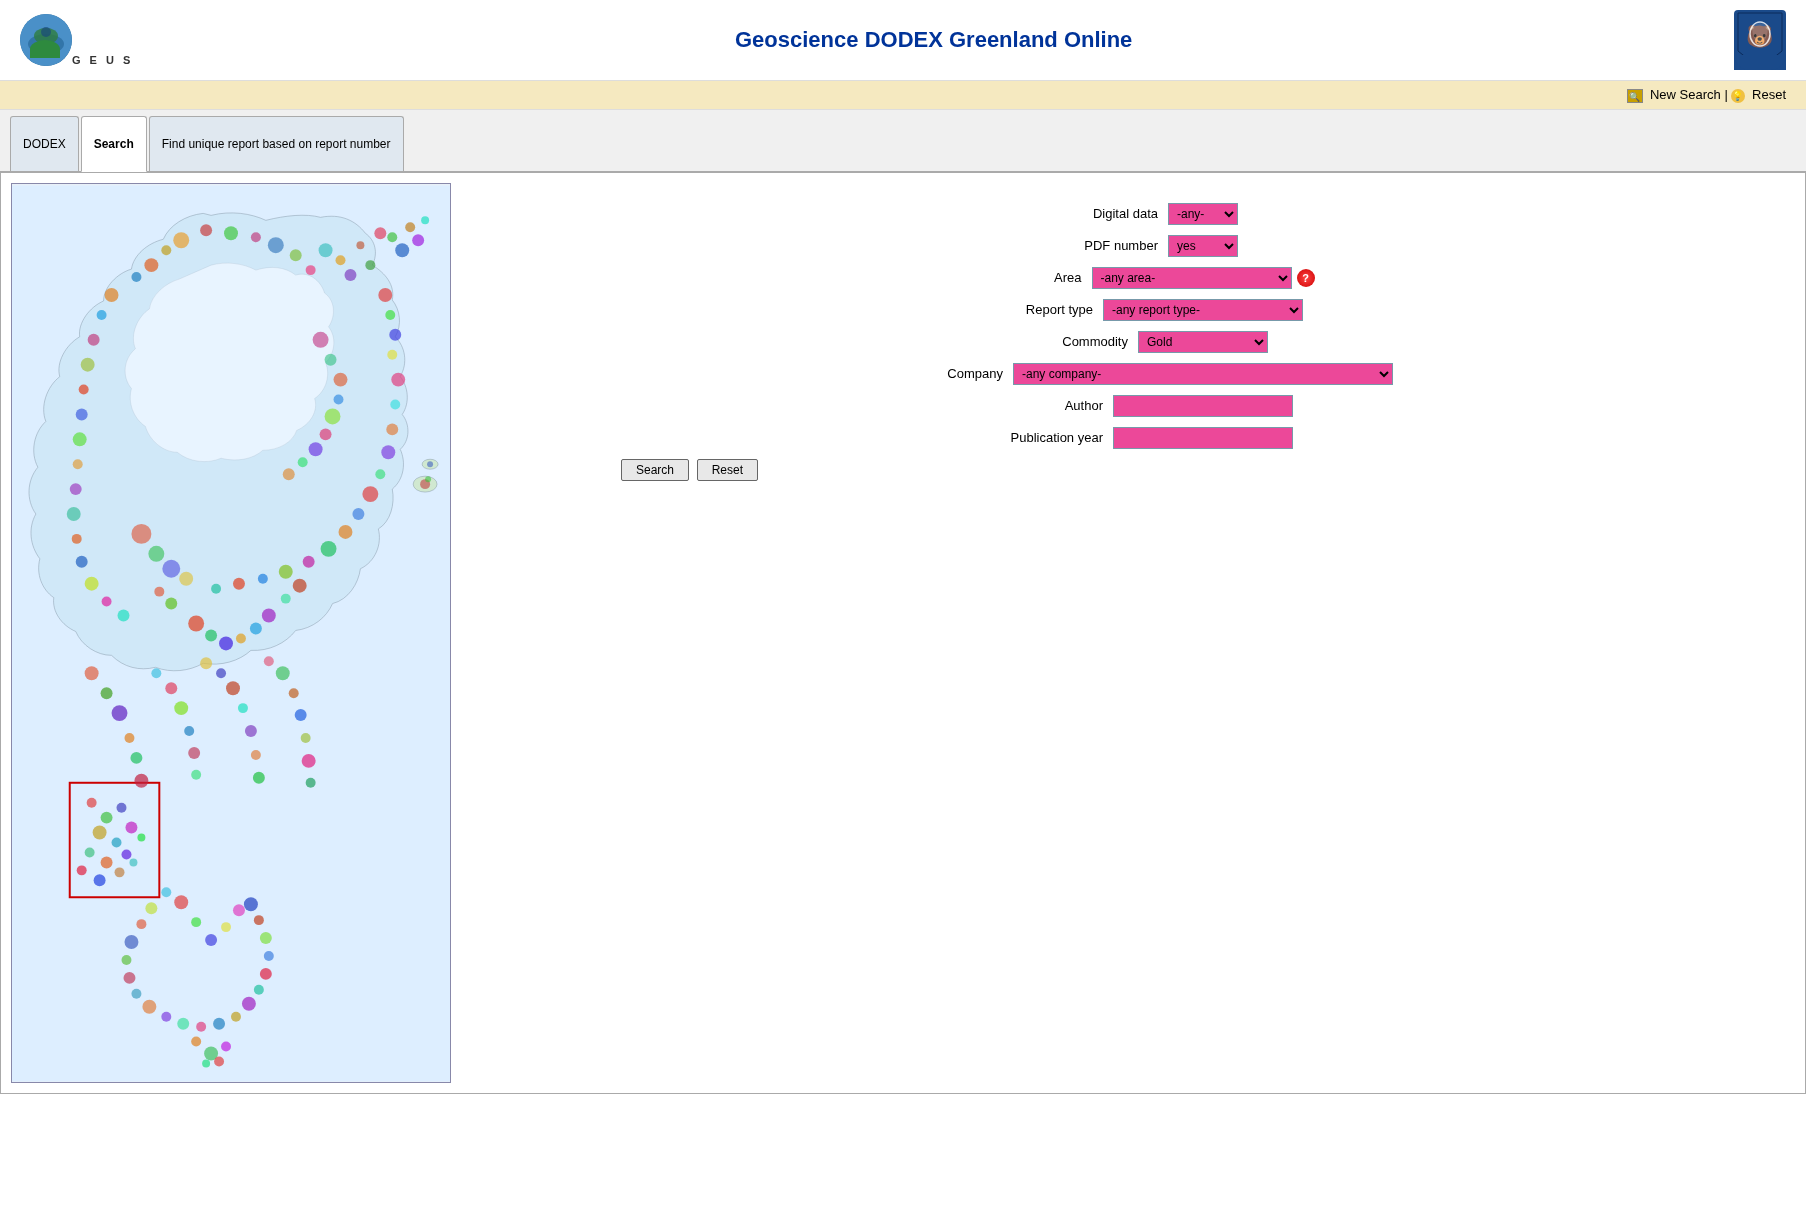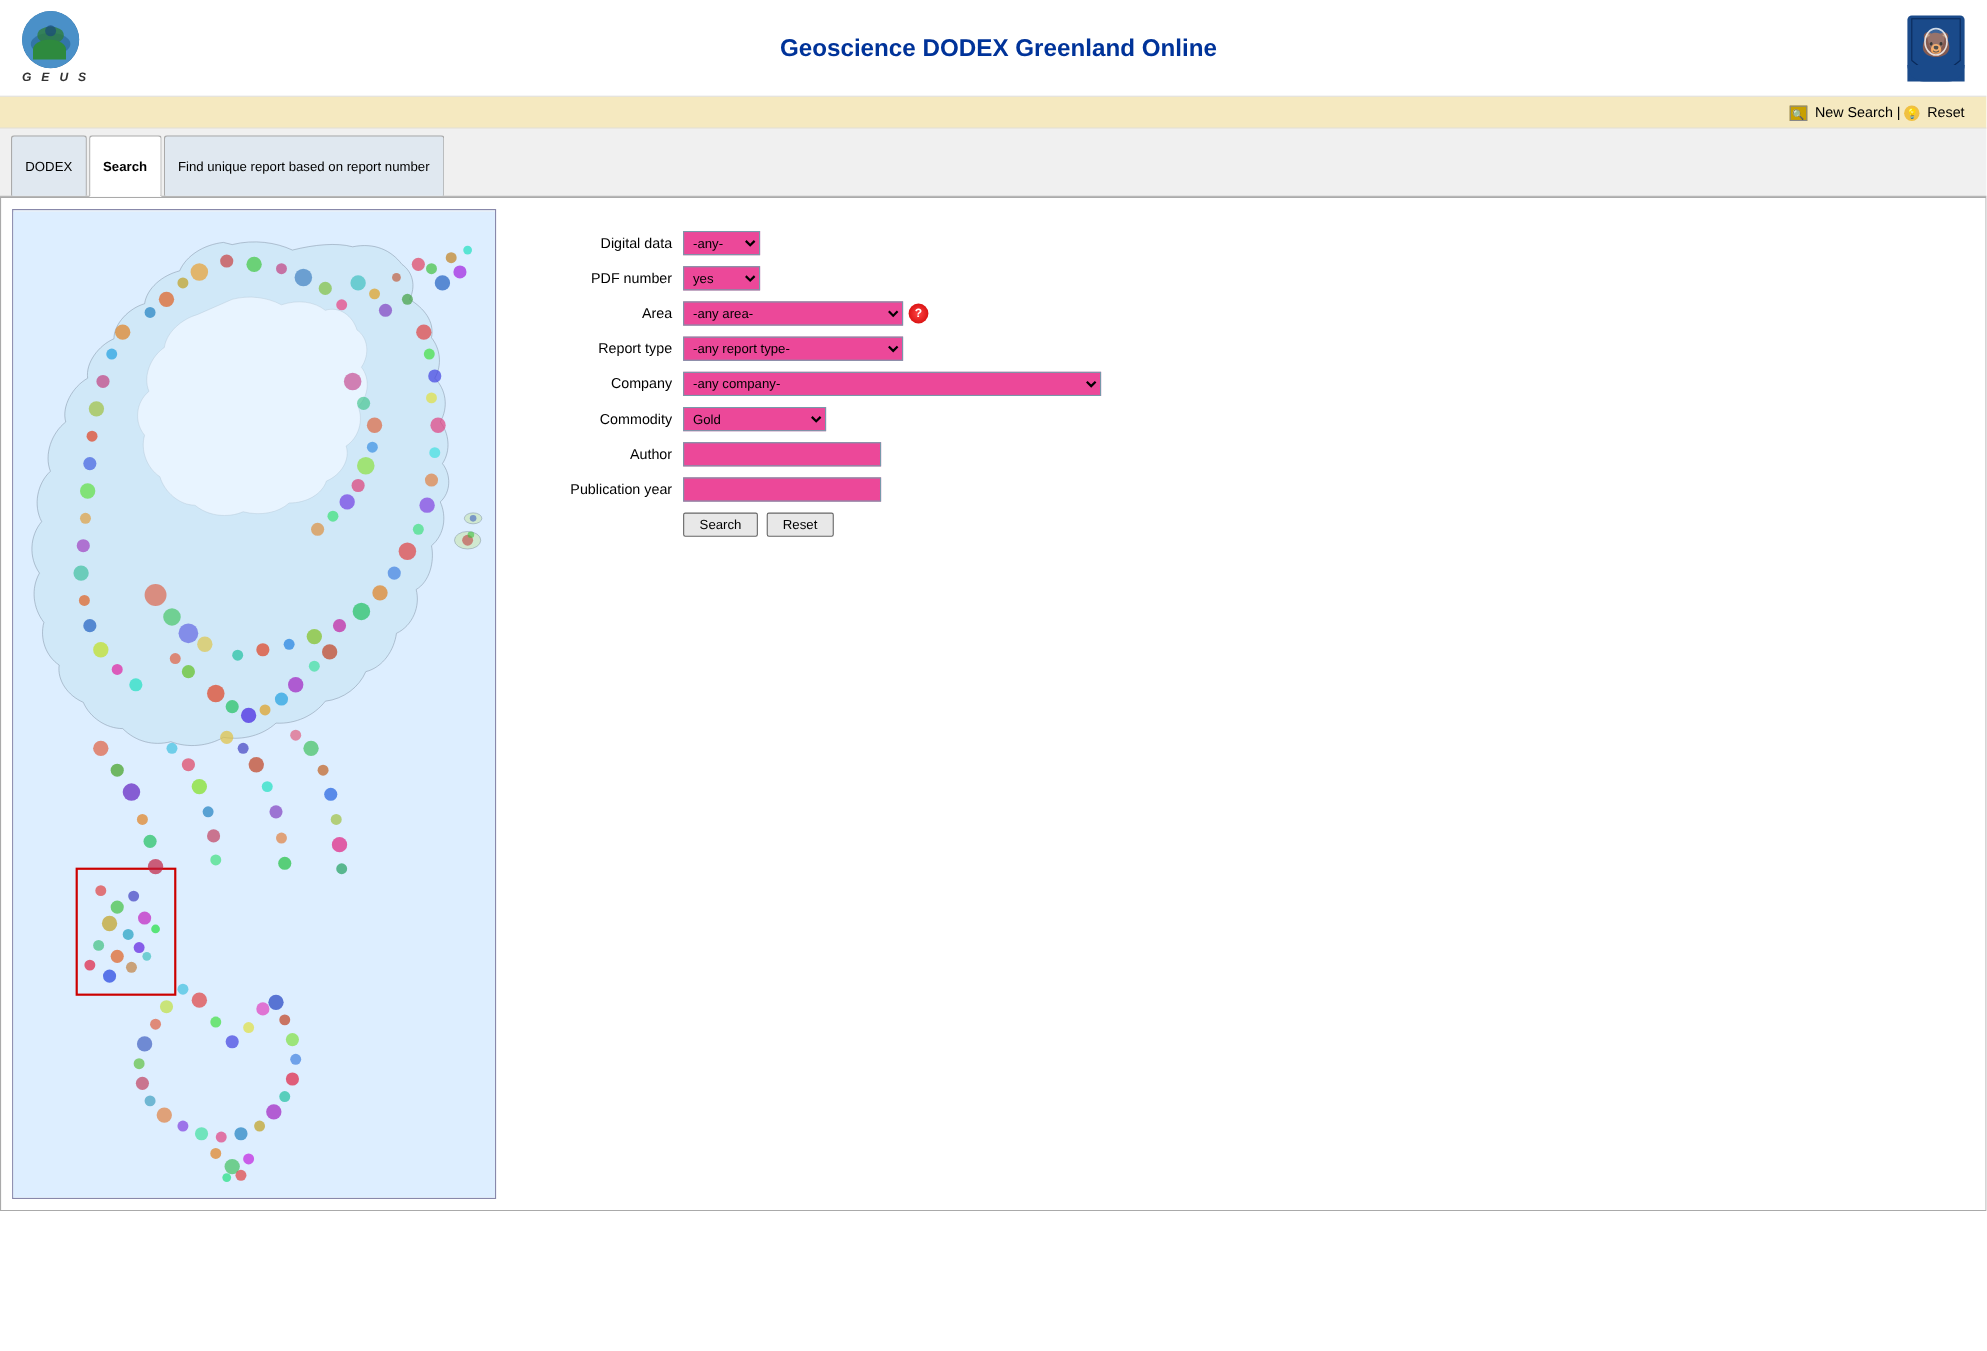--- a/index.html
+++ b/index.html
@@ -14,23 +14,21 @@
     .header {
       display: flex;
       align-items: center;
       justify-content: space-between;
       padding: 10px 20px;
       background: #fff;
       border-bottom: 1px solid #ddd;
     }
     .header-logo {
       display: flex;
-      flex-direction: column;
-      align-items: flex-start;
-      font-style: italic;
+      align-items: flex-end;
     }
     .header-logo .geus-circle {
       width: 52px;
       height: 52px;
       border-radius: 50%;
       background: radial-gradient(circle at 40% 40%, #4a90c8, #1a5a8a);
       display: flex;
       align-items: center;
       justify-content: center;
       position: relative;
@@ -169,20 +167,21 @@
 
     
     .form-panel {
       flex: 1;
       padding: 20px 10px;
     }
     .form-row {
       display: flex;
       align-items: center;
       margin-bottom: 10px;
+      justify-content: center;
     }
     .form-row label {
       width: 130px;
       text-align: right;
       margin-right: 10px;
       font-size: 13px;
     }
     .form-row select,
     .form-row input[type="text"] {
       border: 1px solid #7799aa;
@@ -548,41 +547,41 @@
       <label>Report type</label>
       <select class="report-type-select">
         <option>-any report type-</option>
         <option>Open File</option>
         <option>Confidential</option>
         <option>Published</option>
       </select>
     </div>
 
     <div class="form-row">
-      <label>Company</label>
-      <select class="company-select">
-        <option>-any company-</option>
-      </select>
-    </div>
-
-    <div class="form-row">
       <label>Commodity</label>
       <select class="commodity-select">
         <option selected="">Gold</option>
         <option>Silver</option>
         <option>Copper</option>
         <option>Zinc</option>
         <option>Lead</option>
         <option>Iron</option>
         <option>Diamond</option>
         <option>Coal</option>
       </select>
     </div>
 
     <div class="form-row">
+      <label>Company</label>
+      <select class="company-select">
+        <option>-any company-</option>
+      </select>
+    </div>
+
+    <div class="form-row">
       <label>Author</label>
       <input type="text" class="" style="width: 180px; height: 22px; border: 1px solid rgb(119, 153, 170);">
     </div>
 
     <div class="form-row">
       <label>Publication year</label>
       <input type="text" class="" style="width: 180px; height: 22px; border: 1px solid rgb(119, 153, 170);">
     </div>
 
     <div class="btn-row">

